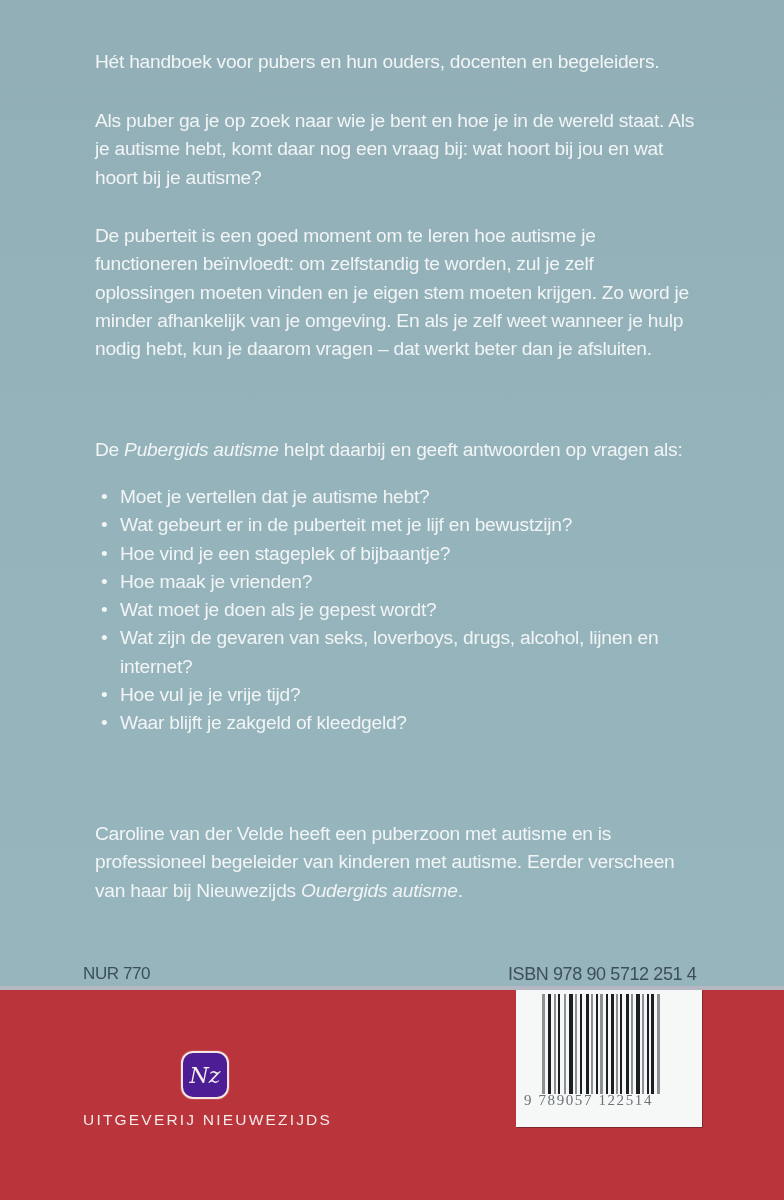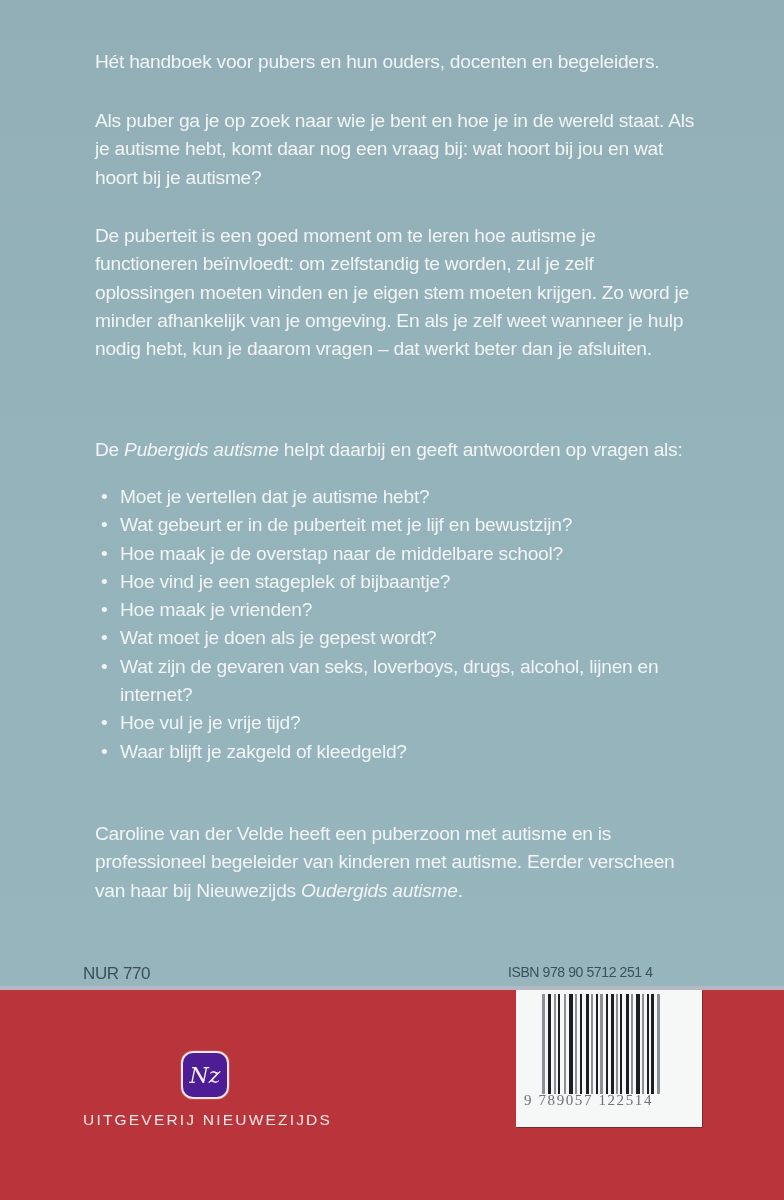--- a/index.html
+++ b/index.html
@@ -23,21 +23,21 @@
     .bullets li { position: relative; padding-left: 21px; }
     .bullets li::before {
       content: "\2022"; position: absolute; left: 2px; top: 0;
     }
     .nur {
       position: absolute; left: 83px; top: 964px;
       color: #3d4f58; font-size: 17px; letter-spacing: -0.4px;
     }
     .isbn {
       position: absolute; left: 508px; top: 964px;
-      color: #3d4f58; font-size: 14px; letter-spacing: -0.4px;
+      color: #3d4f58; font-size: 18px; letter-spacing: -0.4px;
     }
     .red-band {
       position: absolute; left: 0; top: 990px; width: 784px; height: 210px;
       background: #b9343b;
     }
     .band-line {
       position: absolute; left: 0; top: 986px; width: 784px; height: 4px;
       background: #b3b8c3;
     }
     .barcode-box {
@@ -75,21 +75,20 @@
 <div class="cover-top"></div>
 
 <div class="text-block">
   <p class="p" style="top:36px">Hét handboek voor pubers en hun ouders, docenten en begeleiders.</p>
   <p class="p" style="top:95px; width:600px">Als puber ga je op zoek naar wie je bent en hoe je in de wereld staat. Als je autisme hebt, komt daar nog een vraag bij: wat hoort bij jou en wat hoort bij je autisme?</p>
   <p class="p" style="top:210px; width:600px">De puberteit is een goed moment om te leren hoe autisme je functioneren beïnvloedt: om zelfstandig te worden, zul je zelf oplossingen moeten vinden en je eigen stem moeten krijgen. Zo word je minder afhankelijk van je omgeving. En als je zelf weet wanneer je hulp nodig hebt, kun je daarom vragen – dat werkt beter dan je afsluiten.</p>
   <p class="p" style="top:424px; width:590px"><span>De </span><em>Pubergids autisme</em><span> helpt daarbij en geeft antwoorden op vragen als:</span></p>
   <ul class="bullets p" style="top:467px; width:560px">
     <li>Moet je vertellen dat je autisme hebt?</li>
     <li>Wat gebeurt er in de puberteit met je lijf en bewustzijn?</li>
-    <li>Hoe maak je de overstap naar de middelbare school?</li>
     <li>Hoe vind je een stageplek of bijbaantje?</li>
     <li>Hoe maak je vrienden?</li>
     <li>Wat moet je doen als je gepest wordt?</li>
     <li>Wat zijn de gevaren van seks, loverboys, drugs, alcohol, lijnen en internet?</li>
     <li>Hoe vul je je vrije tijd?</li>
     <li>Waar blijft je zakgeld of kleedgeld?</li>
   </ul>
   <p class="p" style="top:808px; width:600px"><span>Caroline van der Velde heeft een puberzoon met autisme en is professioneel begeleider van kinderen met autisme. Eerder verscheen van haar bij Nieuwezijds </span><em>Oudergids autisme</em><span>.</span></p>
 </div>
 

